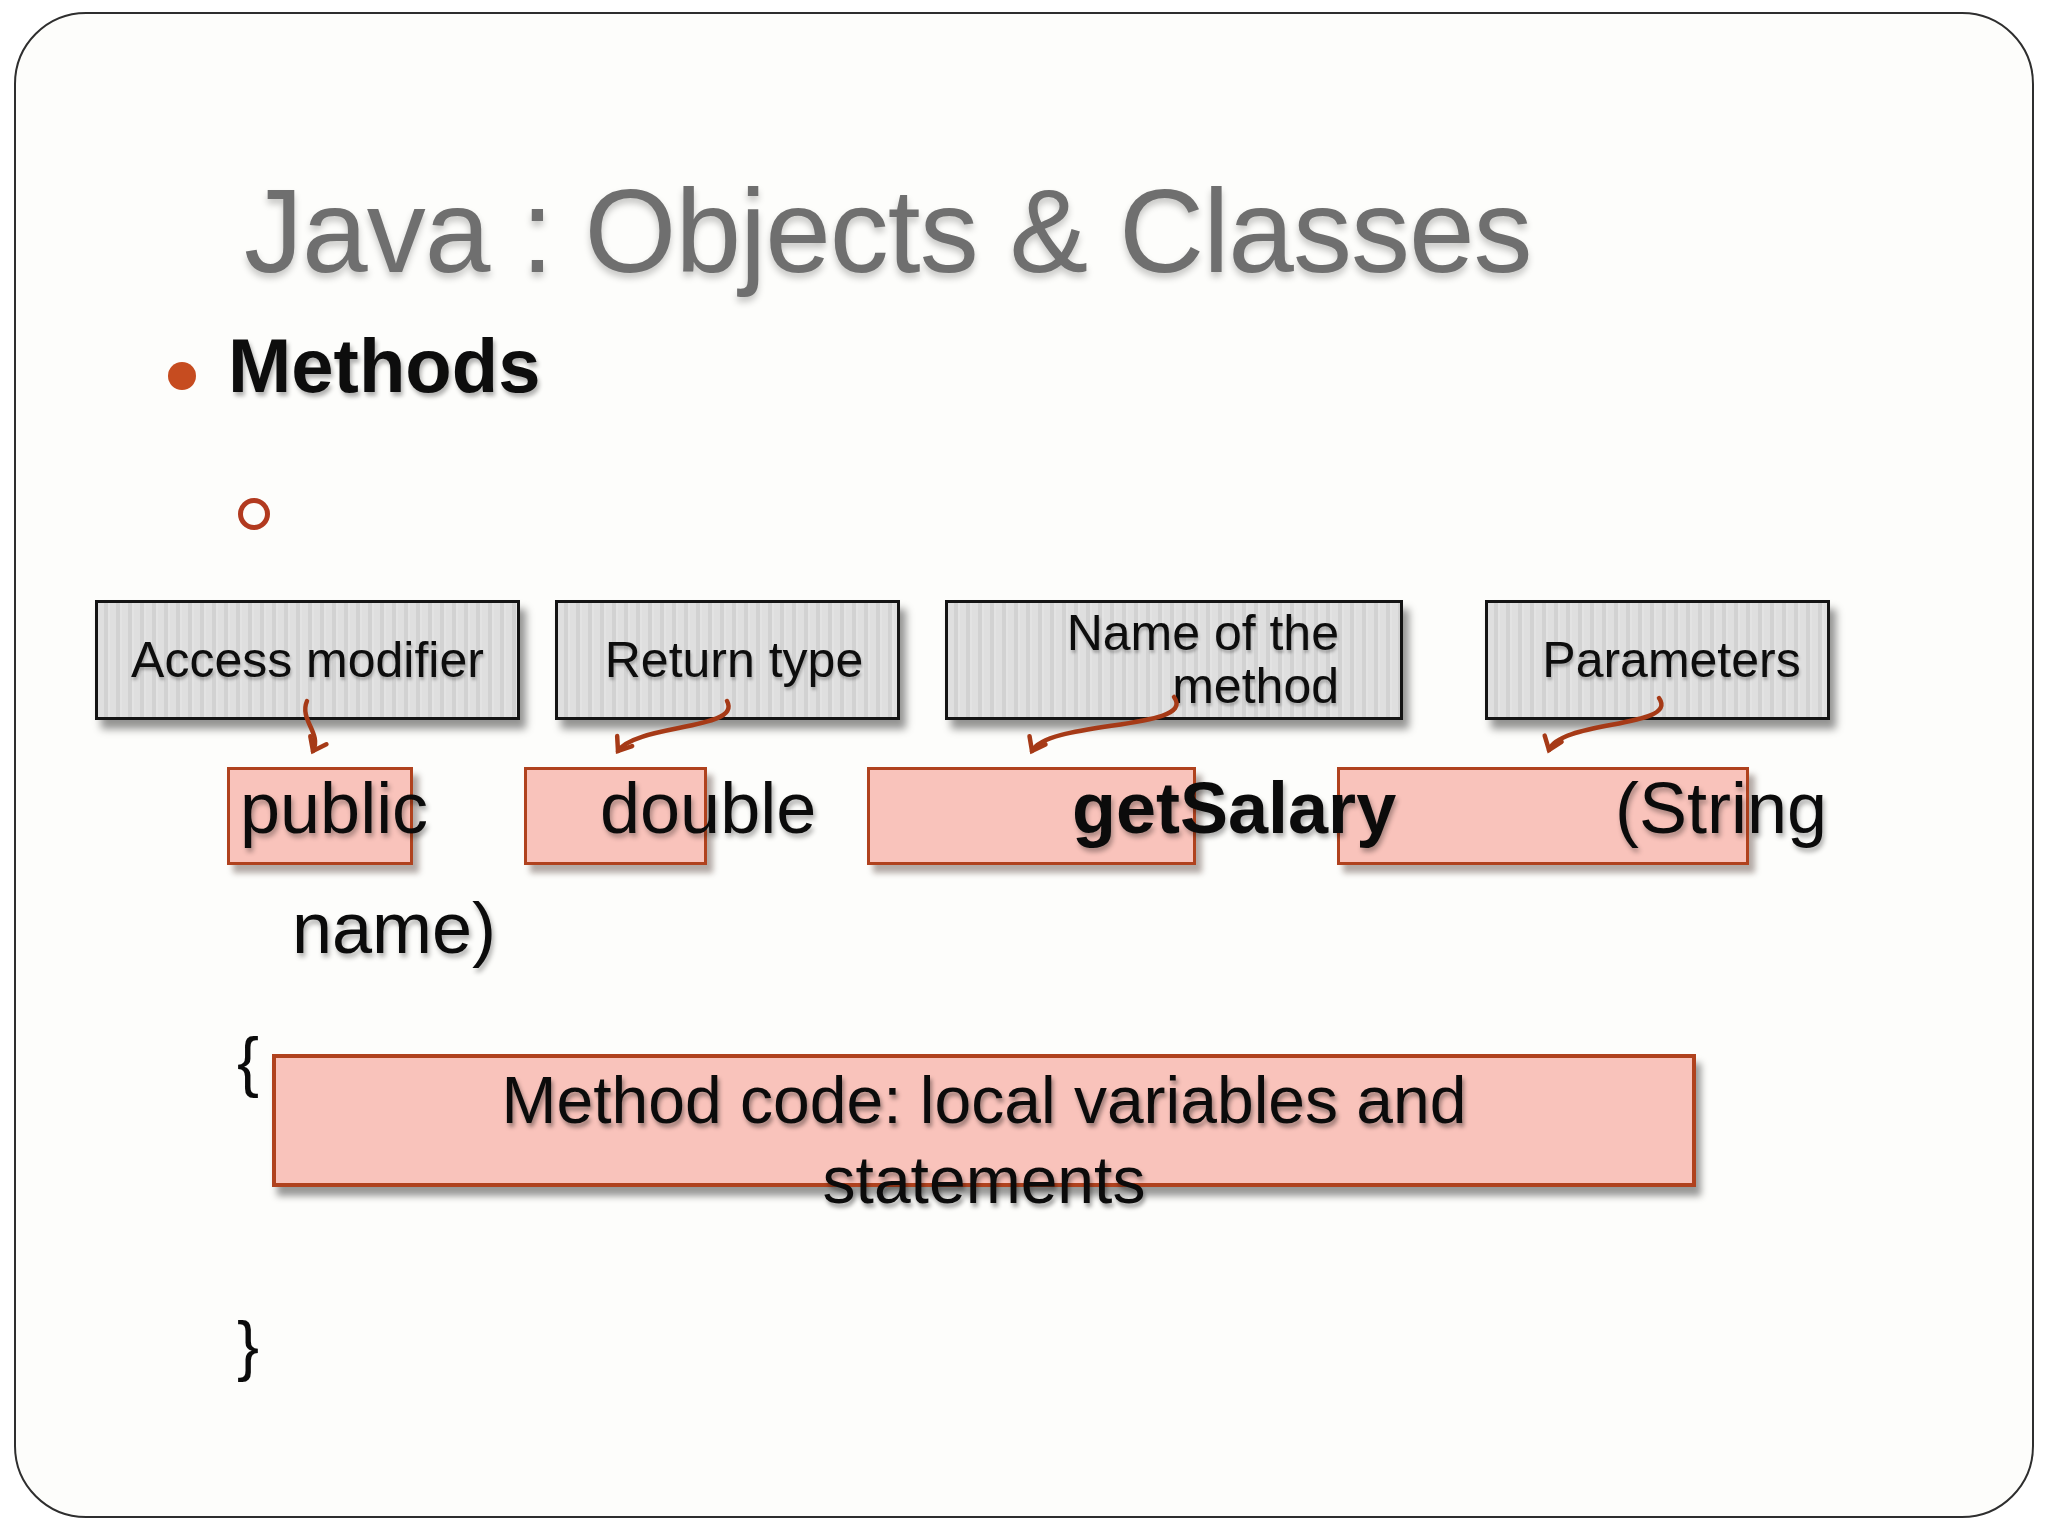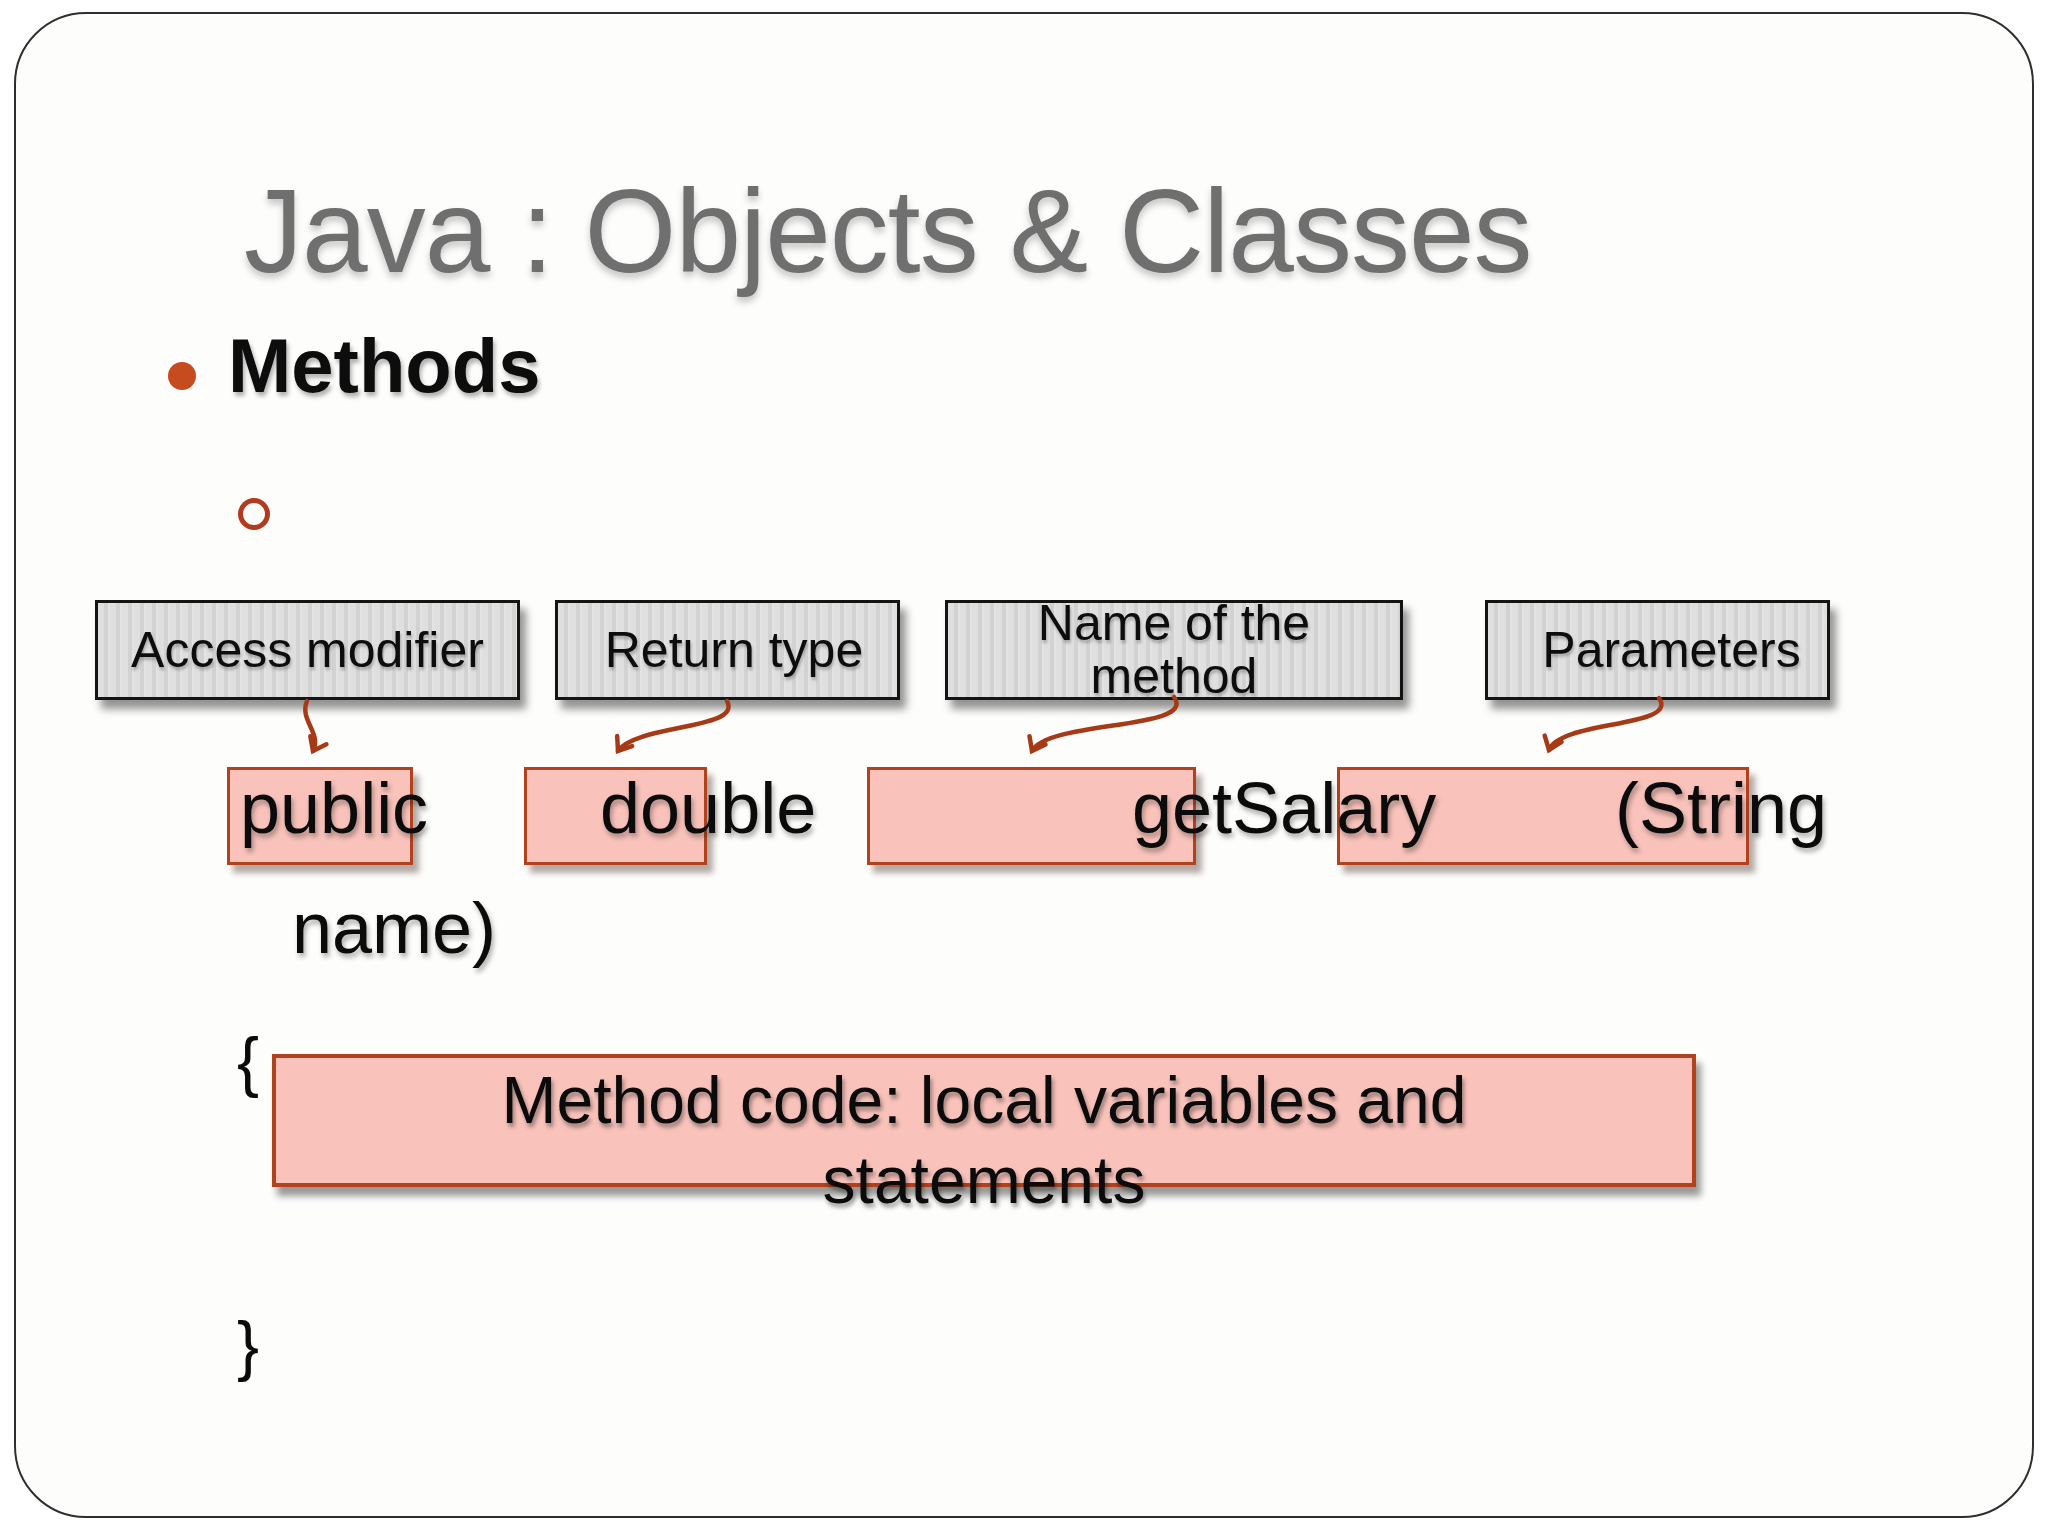--- a/index.html
+++ b/index.html
@@ -65,32 +65,32 @@
     font-size:72px;
     font-weight:400;
     line-height:1;
     color:#0d0d0d;
     text-shadow:2px 4px 4px rgba(0,0,0,0.28);
     white-space:nowrap;
   }
   .callout{
     position:absolute;
     top:600px;
-    height:100px;
+    height:120px;
     background:repeating-linear-gradient(90deg,#dfdfdf 0 6px,#d2d2d2 6px 10px,#e3e3e3 10px 12px);
     border:3px solid #141414;
     box-shadow:6px 9px 8px rgba(0,0,0,0.42);
     display:flex;
     align-items:center;
     justify-content:center;
     box-sizing:border-box;
     font-size:50px;
     line-height:53px;
     color:#0d0d0d;
-    text-align:center;
+    text-align:right;
     text-shadow:1px 3px 3px rgba(0,0,0,0.25);
   }
   .callout .lbl{display:inline-block;}
   .callout.c1{left:95px;  width:425px;}
   .callout.c2{left:555px; width:345px;padding-left:13px;}
   .callout.c3{left:945px; width:458px;}
   .callout.c3 .lbl{max-width:330px;}
   .callout.c4{left:1485px;width:345px;padding-left:28px;}
   .arrows{
     position:absolute;
@@ -114,21 +114,21 @@
   .code{
     position:absolute;
     font-size:72px;
     line-height:1;
     color:#0b0b0b;
     text-shadow:2px 4px 5px rgba(0,0,0,0.32);
     white-space:nowrap;
   }
   .code.t1{left:240px;  top:772px;}
   .code.t2{left:600px;  top:772px;}
-  .code.t3{left:1132px; top:772px;}
+  .code.t3{left:1072px; top:772px;font-weight:bold;}
   .code.t4{left:1615px; top:772px;}
   .code.t5{left:292px;  top:892px;}
   .brace{
     position:absolute;
     font-size:66px;
     line-height:1;
     color:#0b0b0b;
     font-weight:400;
   }
   .brace.open{left:237px; top:1028px;}

